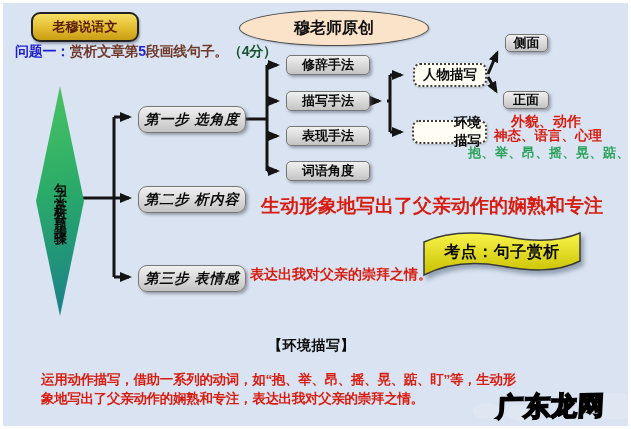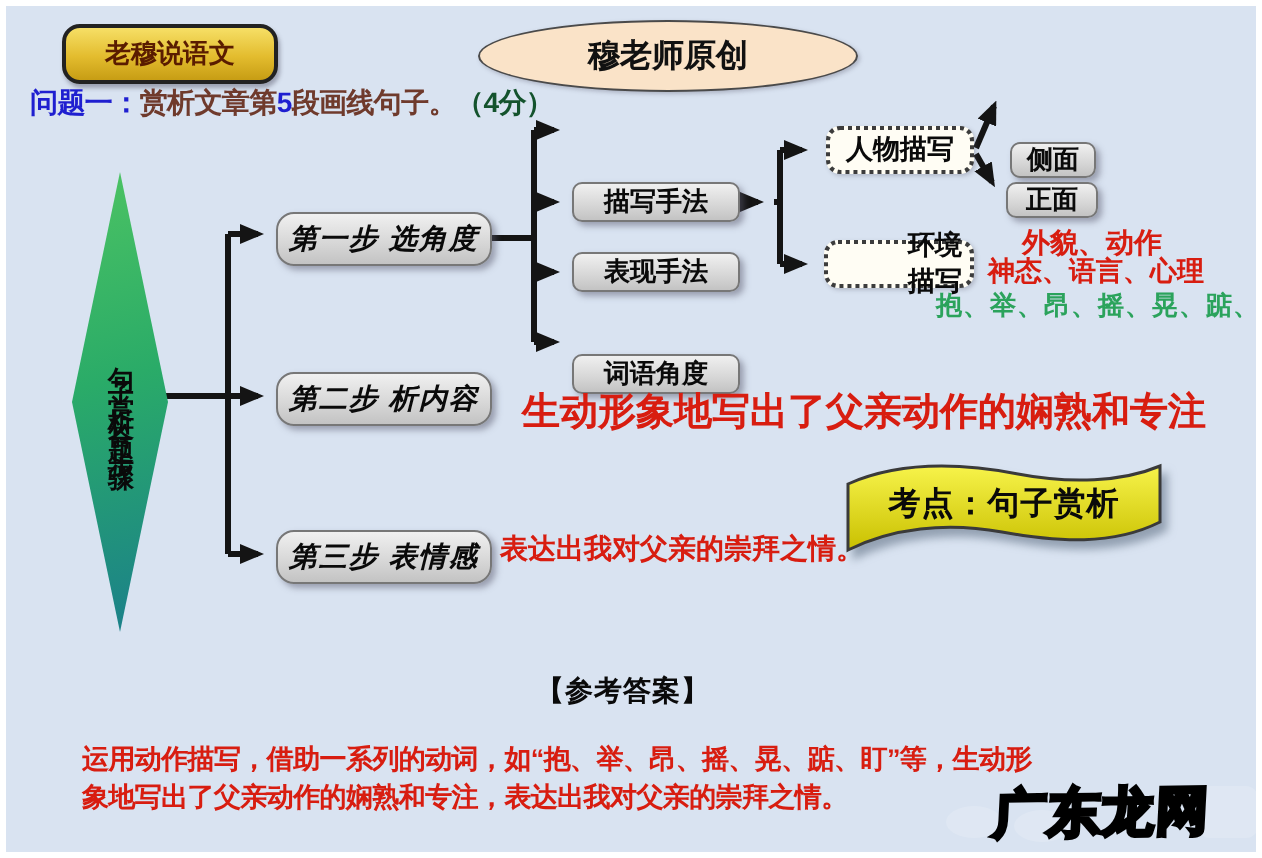--- a/index.html
+++ b/index.html
@@ -46,23 +46,23 @@
 
   
   .graybox{
     background:linear-gradient(180deg,#f0f0f0 0%,#d6d6d6 60%,#c3c3c3 100%);
     border:1.5px solid #777;display:flex;align-items:center;justify-content:center;
     color:#0a0a0a;box-shadow:2px 2px 3px rgba(90,90,110,.5);box-sizing:border-box;
   }
   .step{left:135px;width:108px;height:27px;border-radius:9px;font-size:14px;font-weight:bold;font-style:italic;letter-spacing:1px;}
   .step1{top:103px;} .step2{top:183px;} .step3{top:262px;}
   .angle{left:283px;width:84px;height:20px;border-radius:5px;font-size:13px;font-weight:bold;}
-  .angle1{top:52px;} .angle2{top:88px;} .angle3{top:123px;} .angle4{top:158px;margin-top:16px;}
+  .angle1{top:52px;} .angle2{top:88px;} .angle3{top:123px;} .angle4{top:158px;}
   .minibox{border-radius:5px;font-size:13px;font-weight:bold;}
-  .side{left:502px;top:31px;width:43px;height:18px;margin-top:37px;}
+  .side{left:502px;top:31px;width:43px;height:18px;}
   .front{left:500px;top:88px;width:46px;height:18px;}
 
   
   .dottedbox{
     background:#fffdf4;border:2px dotted #3c3c3c;border-radius:7px;
     display:flex;align-items:center;justify-content:center;
     font-size:13.5px;font-weight:bold;color:#0a0a0a;box-sizing:border-box;
     box-shadow:1px 1px 2px rgba(90,90,110,.3);
   }
   .person{left:410px;top:60px;width:74px;height:24px;}
@@ -156,20 +156,23 @@
   <div class="abs graybox step step1">
     <span>第一步 选角度</span>
   </div>
   <div class="abs graybox step step2">
     <span>第二步 析内容</span>
   </div>
   <div class="abs graybox step step3">
     <span>第三步 表情感</span>
   </div>
 
+  <div class="abs graybox angle angle1">
+    <span>修辞手法</span>
+  </div>
   <div class="abs graybox angle angle2">
     <span>描写手法</span>
   </div>
   <div class="abs graybox angle angle3">
     <span>表现手法</span>
   </div>
   <div class="abs graybox angle angle4">
     <span>词语角度</span>
   </div>
 
@@ -197,21 +200,21 @@
     <defs>
       <linearGradient id="gold" x1="0" y1="0" x2="0" y2="1">
         <stop offset="0" stop-color="#f7f34a"></stop>
         <stop offset="1" stop-color="#c9c000"></stop>
       </linearGradient>
     </defs>
     <path d="M 3 13 C 30 1, 62 3, 88 8 C 114 13, 140 12, 159 4 L 159 32 C 135 44, 108 42, 80 37 C 52 32, 25 35, 3 46 Z" fill="url(#gold)" stroke="#3a3a3a" stroke-width="1.5"></path>
   </svg>
   <div class="abs banner-label">考点：句子赏析</div>
 
-  <div class="abs answer-heading">【参考答案】</div>
+  <div class="abs answer-heading">【环境描写】</div>
   <div class="abs answer-line answer-line1" style="color: rgb(216, 29, 16);">运用动作描写，借助一系列的动词，如“抱、举、昂、摇、晃、踮、盯”等，生动形</div>
   <div class="abs answer-line answer-line2" style="color: rgb(216, 29, 16);">象地写出了父亲动作的娴熟和专注，表达出我对父亲的崇拜之情。</div>
 
   <div class="abs faint-blob fb1"></div>
   <div class="abs faint-blob fb2"></div>
   <div class="abs faint-blob fb3"></div>
   <div class="abs watermark">广东龙网</div>
 
 </div>
 

